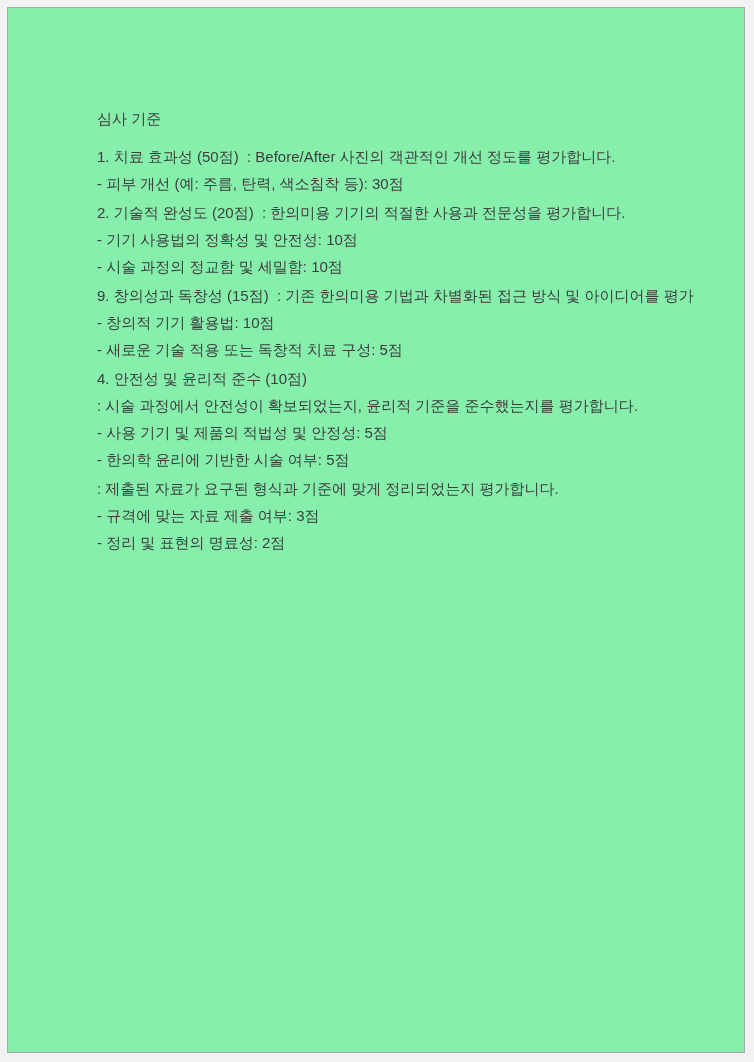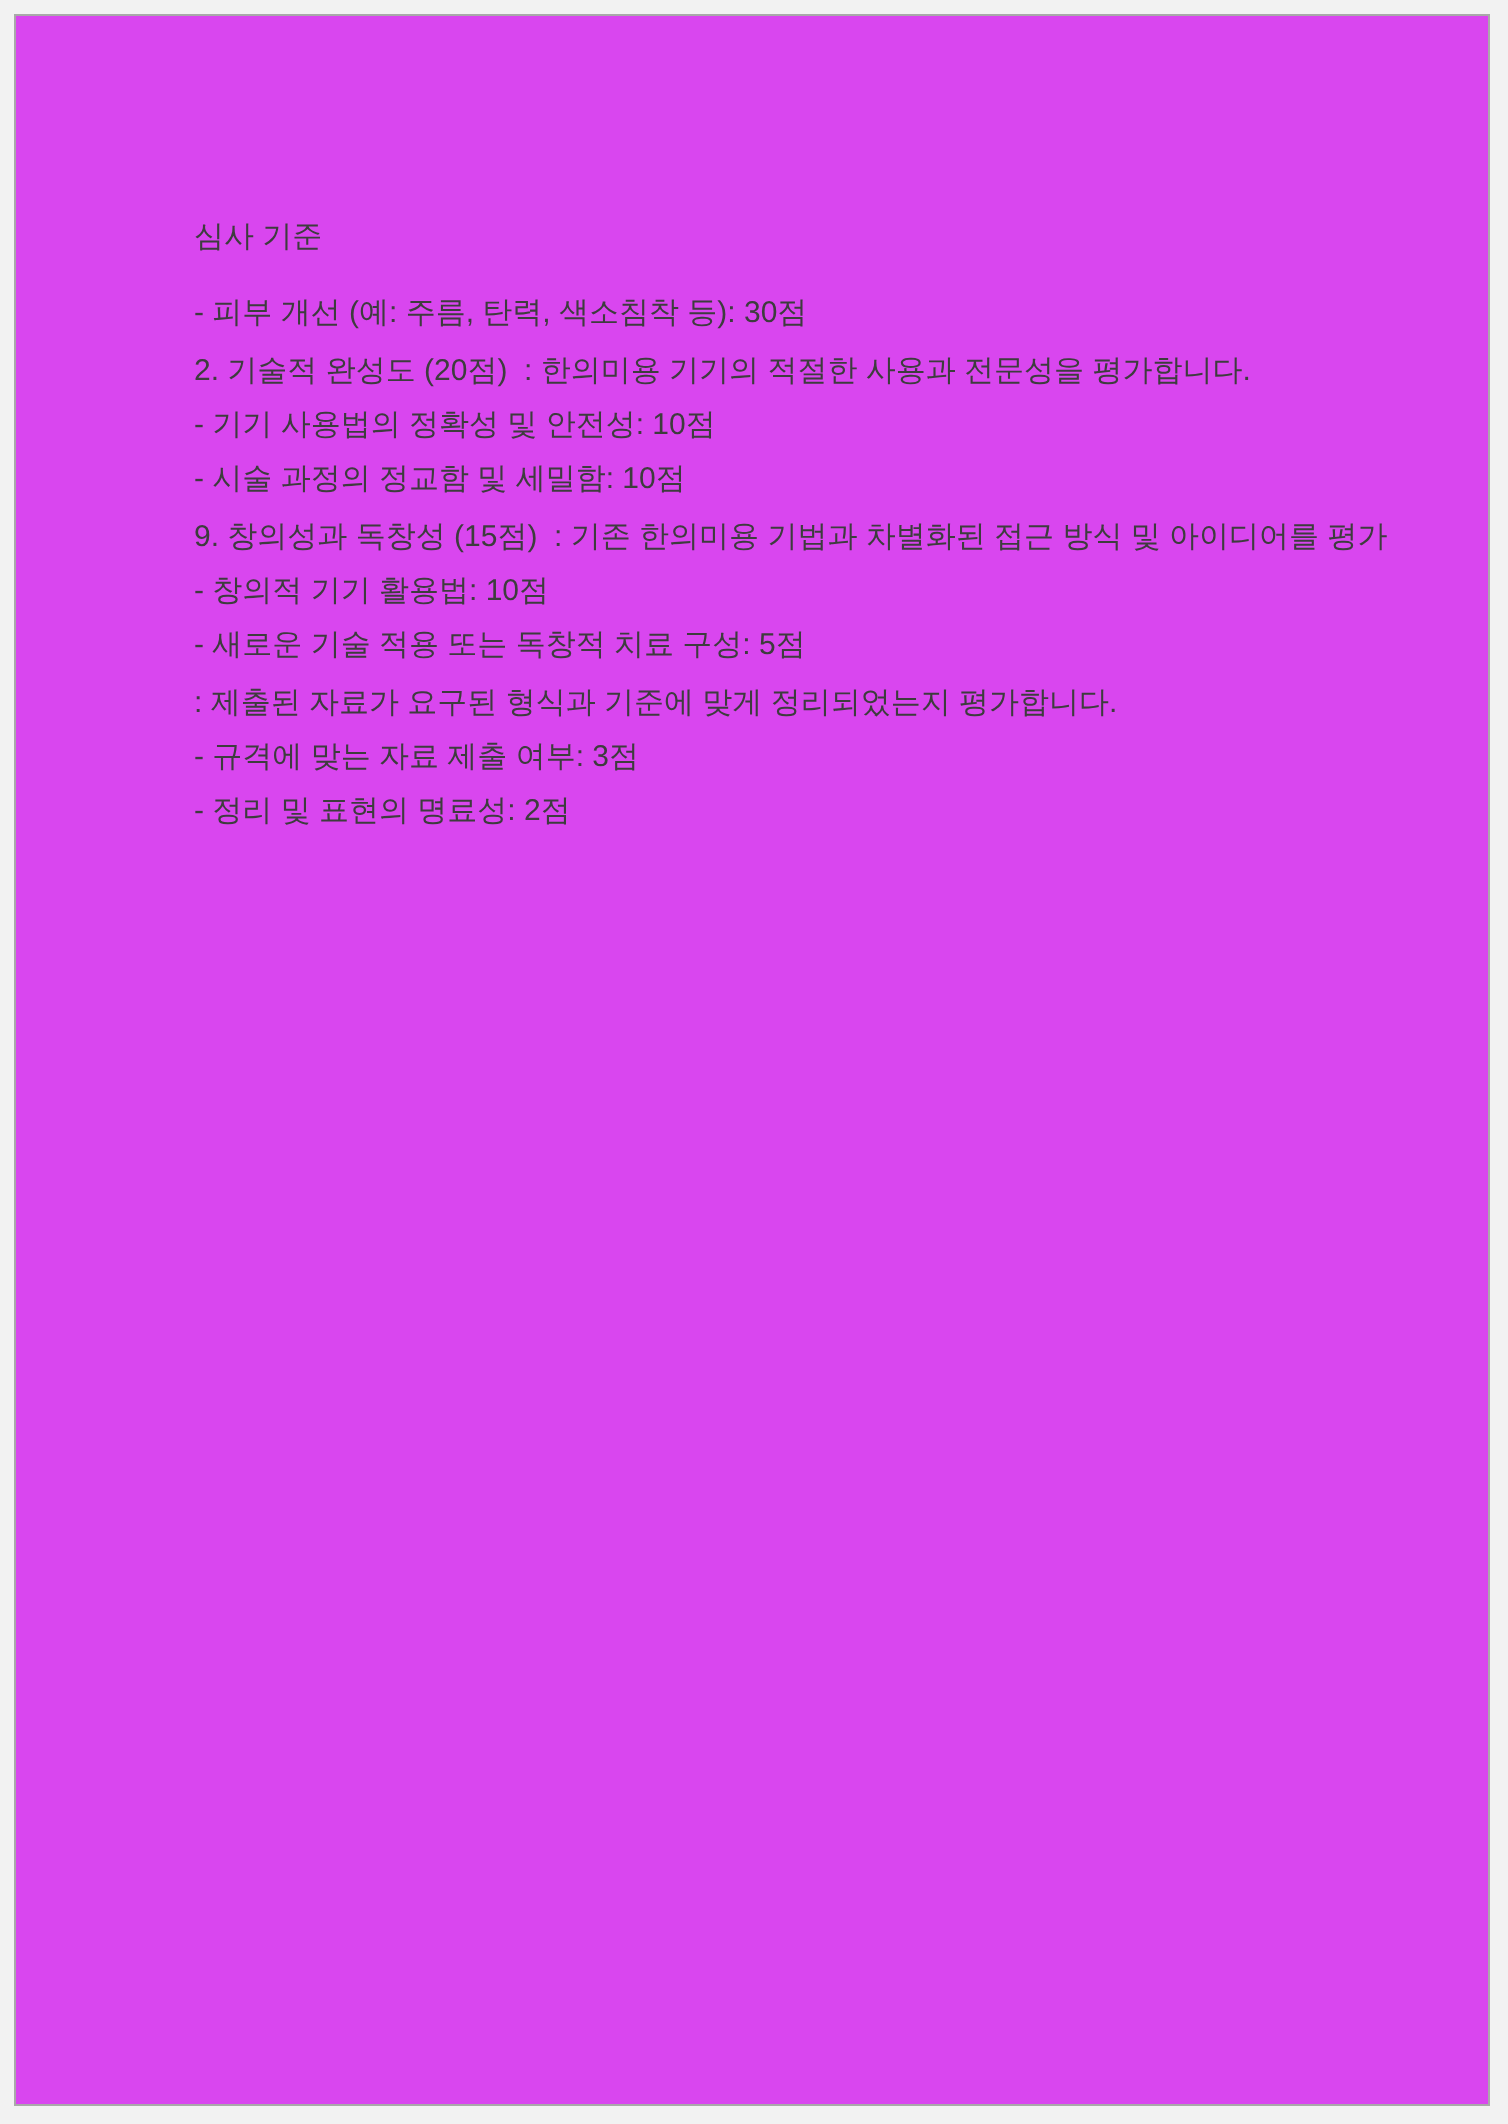--- a/index.html
+++ b/index.html
@@ -10,21 +10,21 @@
     background: #f2f2f2;
     font-family: "Liberation Sans", sans-serif;
     overflow: hidden;
   }
   .page {
     position: absolute;
     left: 7px;
     top: 7px;
     width: 738px;
     height: 1046px;
-    background: #d946ef;
+    background: #86efac;
     border: 1px solid #a9a9a9;
     box-sizing: border-box;
   }
   .content {
     padding: 97px 30px 0 89px;
   }
   .content p {
     margin: 0;
     font-size: 15px;
     line-height: 27px;
@@ -39,32 +39,39 @@
   }
 </style>
 </head>
 <body>
 
 <div class="page">
   <div class="content">
     <p class="doc-title">심사 기준</p>
     <div id="sections">
         <div class="section">
+          <p>1. 치료 효과성 (50점)  : Before/After 사진의 객관적인 개선 정도를 평가합니다.</p>
           <p>- 피부 개선 (예: 주름, 탄력, 색소침착 등): 30점</p>
         </div>
         <div class="section">
           <p>2. 기술적 완성도 (20점)  : 한의미용 기기의 적절한 사용과 전문성을 평가합니다.</p>
           <p>- 기기 사용법의 정확성 및 안전성: 10점</p>
           <p>- 시술 과정의 정교함 및 세밀함: 10점</p>
         </div>
         <div class="section">
           <p>9. 창의성과 독창성 (15점)  : 기존 한의미용 기법과 차별화된 접근 방식 및 아이디어를 평가</p>
           <p>- 창의적 기기 활용법: 10점</p>
           <p>- 새로운 기술 적용 또는 독창적 치료 구성: 5점</p>
         </div>
         <div class="section">
+          <p>4. 안전성 및 윤리적 준수 (10점)</p>
+          <p>: 시술 과정에서 안전성이 확보되었는지, 윤리적 기준을 준수했는지를 평가합니다.</p>
+          <p>- 사용 기기 및 제품의 적법성 및 안정성: 5점</p>
+          <p>- 한의학 윤리에 기반한 시술 여부: 5점</p>
+        </div>
+        <div class="section">
           <p>: 제출된 자료가 요구된 형식과 기준에 맞게 정리되었는지 평가합니다.</p>
           <p>- 규격에 맞는 자료 제출 여부: 3점</p>
           <p>- 정리 및 표현의 명료성: 2점</p>
         </div>
       </div>
   </div>
 </div>
 
 </body></html>

